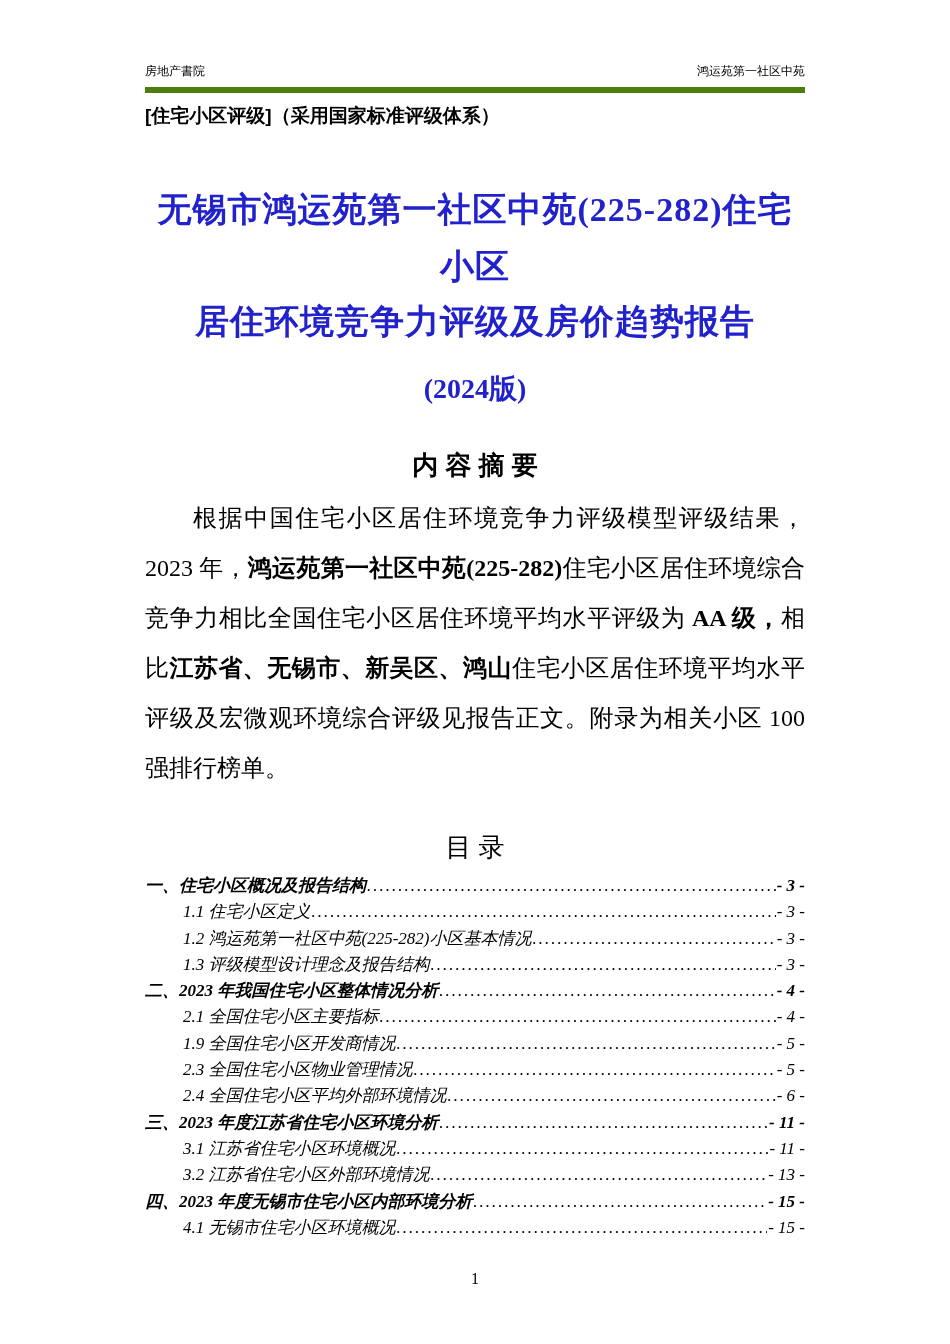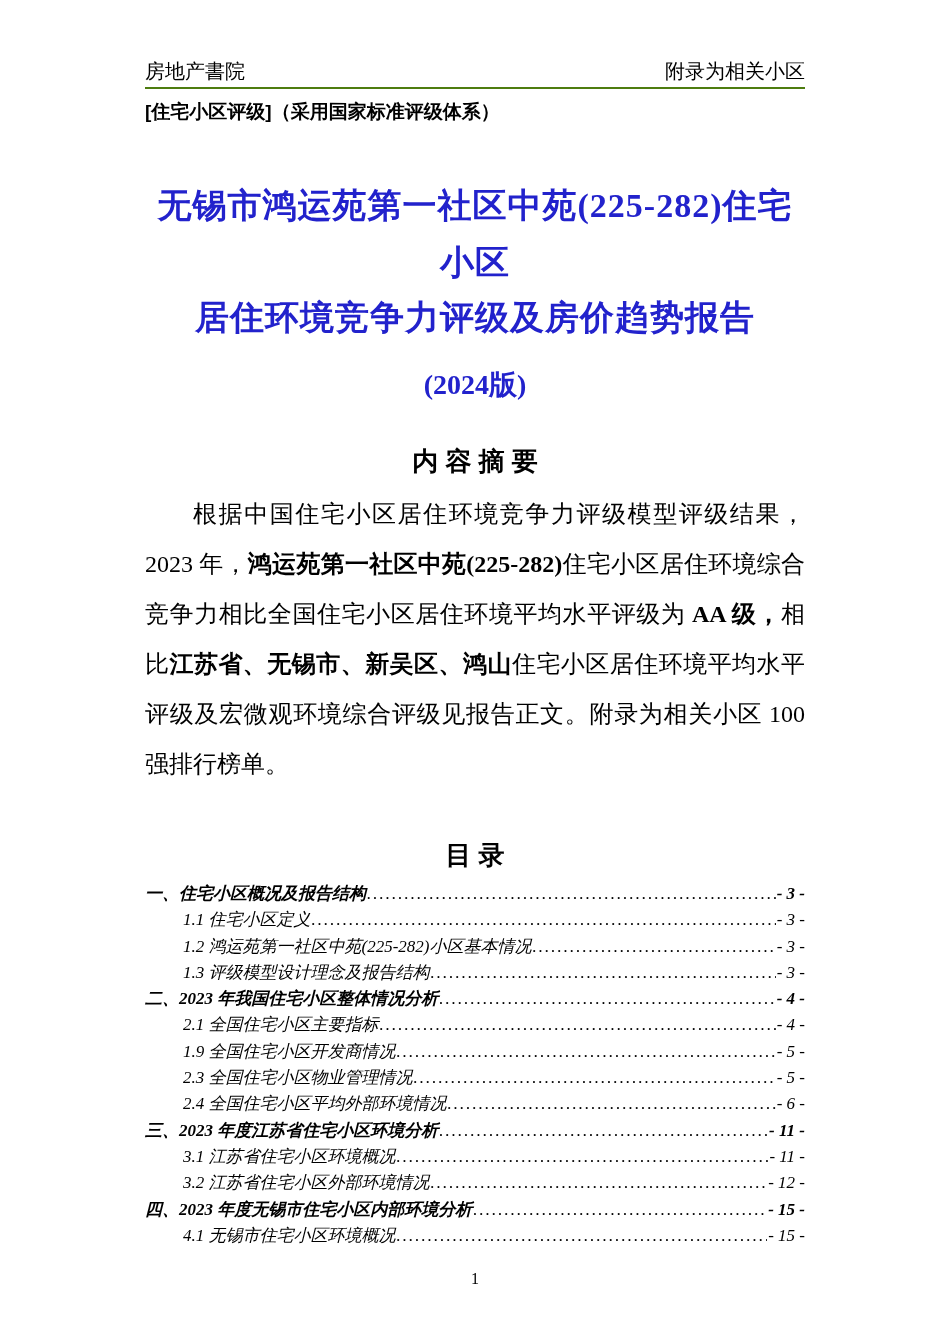--- a/index.html
+++ b/index.html
@@ -14,24 +14,24 @@
     color: #000000;
     font-family: "Liberation Serif", "DejaVu Serif", serif;
     overflow: hidden;
   }
   
   .doc-header {
     display: flex;
     justify-content: space-between;
     align-items: flex-end;
     font-family: "Liberation Sans", "DejaVu Sans", sans-serif;
-    font-size: 20px;
+    font-size: 12px;
     line-height: 19px;
     padding-bottom: 6px;
-    border-bottom: 2px solid #4d7c0f;
+    border-bottom: 6px solid #4d7c0f;
   }
   
   .subheader {
     margin-top: 10px;
     font-family: "Liberation Sans", "DejaVu Sans", sans-serif;
     font-weight: bold;
     font-size: 19px;
     line-height: 26px;
   }
   
@@ -70,25 +70,25 @@
   .summary-paragraph {
     margin: 10px 0 0 0;
     font-size: 24px;
     line-height: 50px;
     text-align: justify;
     text-indent: 2em;
   }
   .summary-paragraph .bold { font-weight: bold; }
   
   .toc-heading {
-    margin: 48px 0 0 0;
+    margin: 36px 0 0 0;
     font-family: "Liberation Sans", "DejaVu Sans", sans-serif;
     font-size: 26px;
     line-height: 36px;
-    font-weight: bold;
+    font-weight: normal;
     text-align: center;
   }
   .toc-list { margin-top: 8px; font-size: 17px; font-style: italic; }
   .toc-row {
     display: flex;
     align-items: baseline;
     line-height: 26.3px;
     white-space: nowrap;
   }
   .toc-row.lvl1 { font-weight: bold; }
@@ -112,21 +112,21 @@
     font-size: 16px;
   }
 </style>
 </head>
 <body>
 
 <div class="page">
 
   <div class="doc-header">
     <span>房地产書院</span>
-    <span>附录为相关小区</span>
+    <span>鸿运苑第一社区中苑</span>
   </div>
 
   <div class="subheader">[住宅小区评级]（采用国家标准评级体系）</div>
 
   <h1 class="title-main" style="color: rgb(34, 34, 204);">无锡市鸿运苑第一社区中苑(225-282)住宅小区</h1>
   <h2 class="title-sub" style="color: rgb(34, 34, 204);">居住环境竞争力评级及房价趋势报告</h2>
   <div class="edition" style="color: rgb(34, 34, 204);">(2024版)</div>
 
   <h3 class="summary-heading">内 容 摘 要</h3>
   <p class="summary-paragraph"><span>根据中国住宅小区居住环境竞争力评级模型评级结果，2023 年，</span><span class="bold">鸿运苑第一社区中苑(225-282)</span><span>住宅小区居住环境综合竞争力相比全国住宅小区居住环境平均水平评级为 </span><span class="bold">AA 级，</span><span>相比</span><span class="bold">江苏省、无锡市、新吴区、鸿山</span><span>住宅小区居住环境平均水平评级及宏微观环境综合评级见报告正文。附录为相关小区 100 强排行榜单。</span></p>
@@ -184,21 +184,21 @@
         <span class="toc-page">- 11 -</span>
       </div>
       <div class="toc-row lvl2">
         <span class="toc-label">3.1 江苏省住宅小区环境概况</span>
         <span class="toc-leader" aria-hidden="true">............................................................................................................................................................................................................................</span>
         <span class="toc-page">- 11 -</span>
       </div>
       <div class="toc-row lvl2">
         <span class="toc-label">3.2 江苏省住宅小区外部环境情况</span>
         <span class="toc-leader" aria-hidden="true">............................................................................................................................................................................................................................</span>
-        <span class="toc-page">- 12 -</span>
+        <span class="toc-page">- 13 -</span>
       </div>
       <div class="toc-row lvl1">
         <span class="toc-label">四、2023 年度无锡市住宅小区内部环境分析</span>
         <span class="toc-leader" aria-hidden="true">............................................................................................................................................................................................................................</span>
         <span class="toc-page">- 15 -</span>
       </div>
       <div class="toc-row lvl2">
         <span class="toc-label">4.1 无锡市住宅小区环境概况</span>
         <span class="toc-leader" aria-hidden="true">............................................................................................................................................................................................................................</span>
         <span class="toc-page">- 15 -</span>

